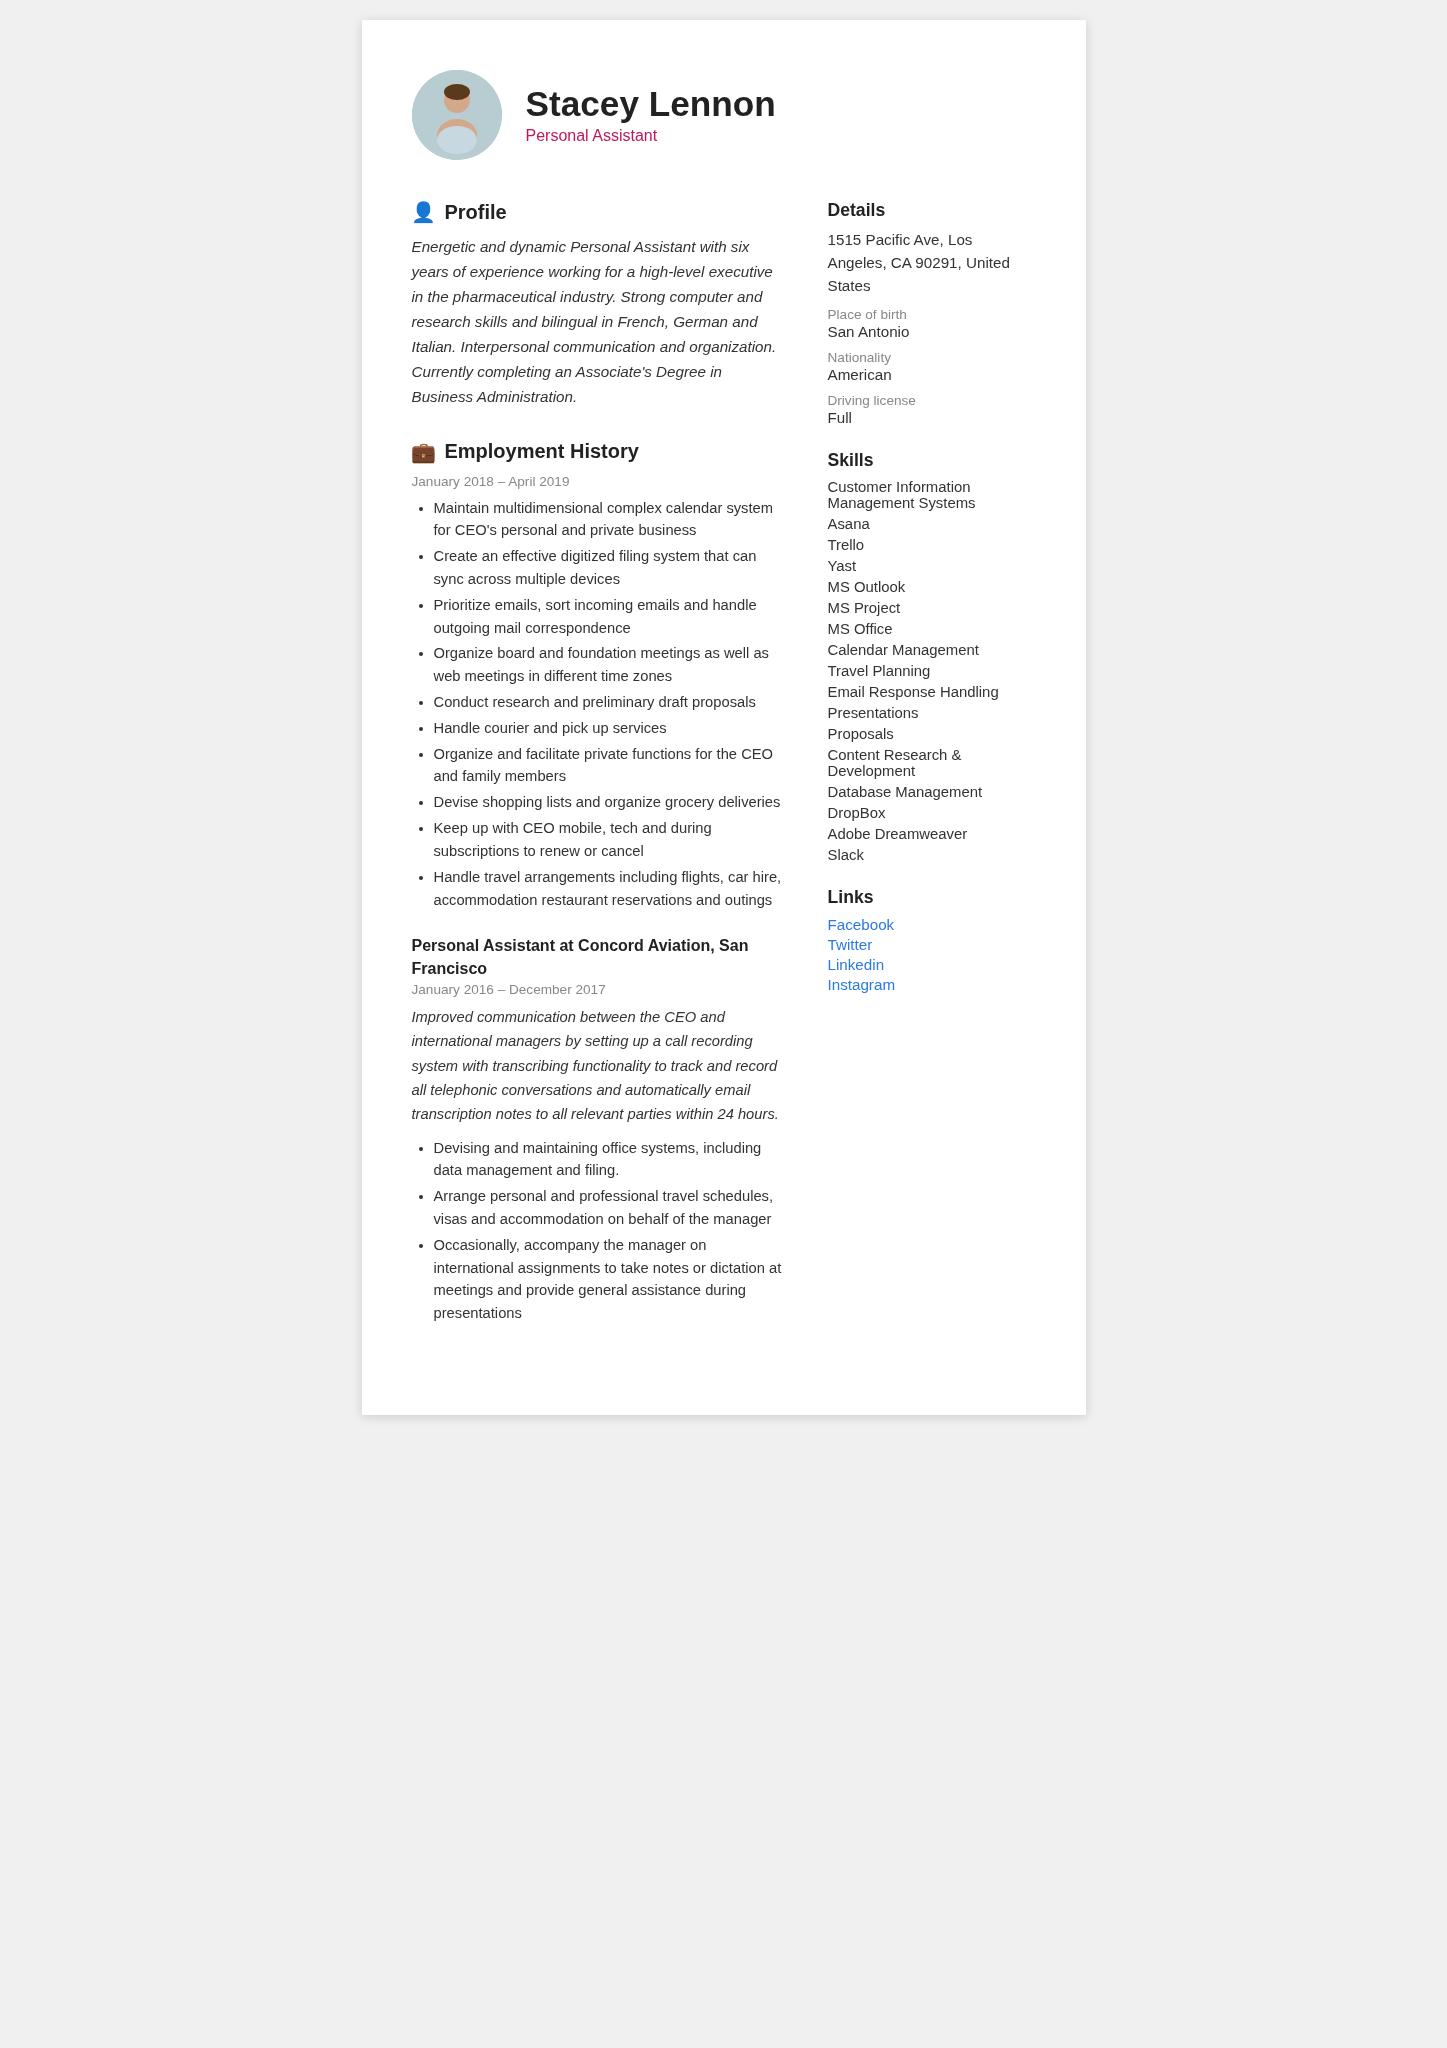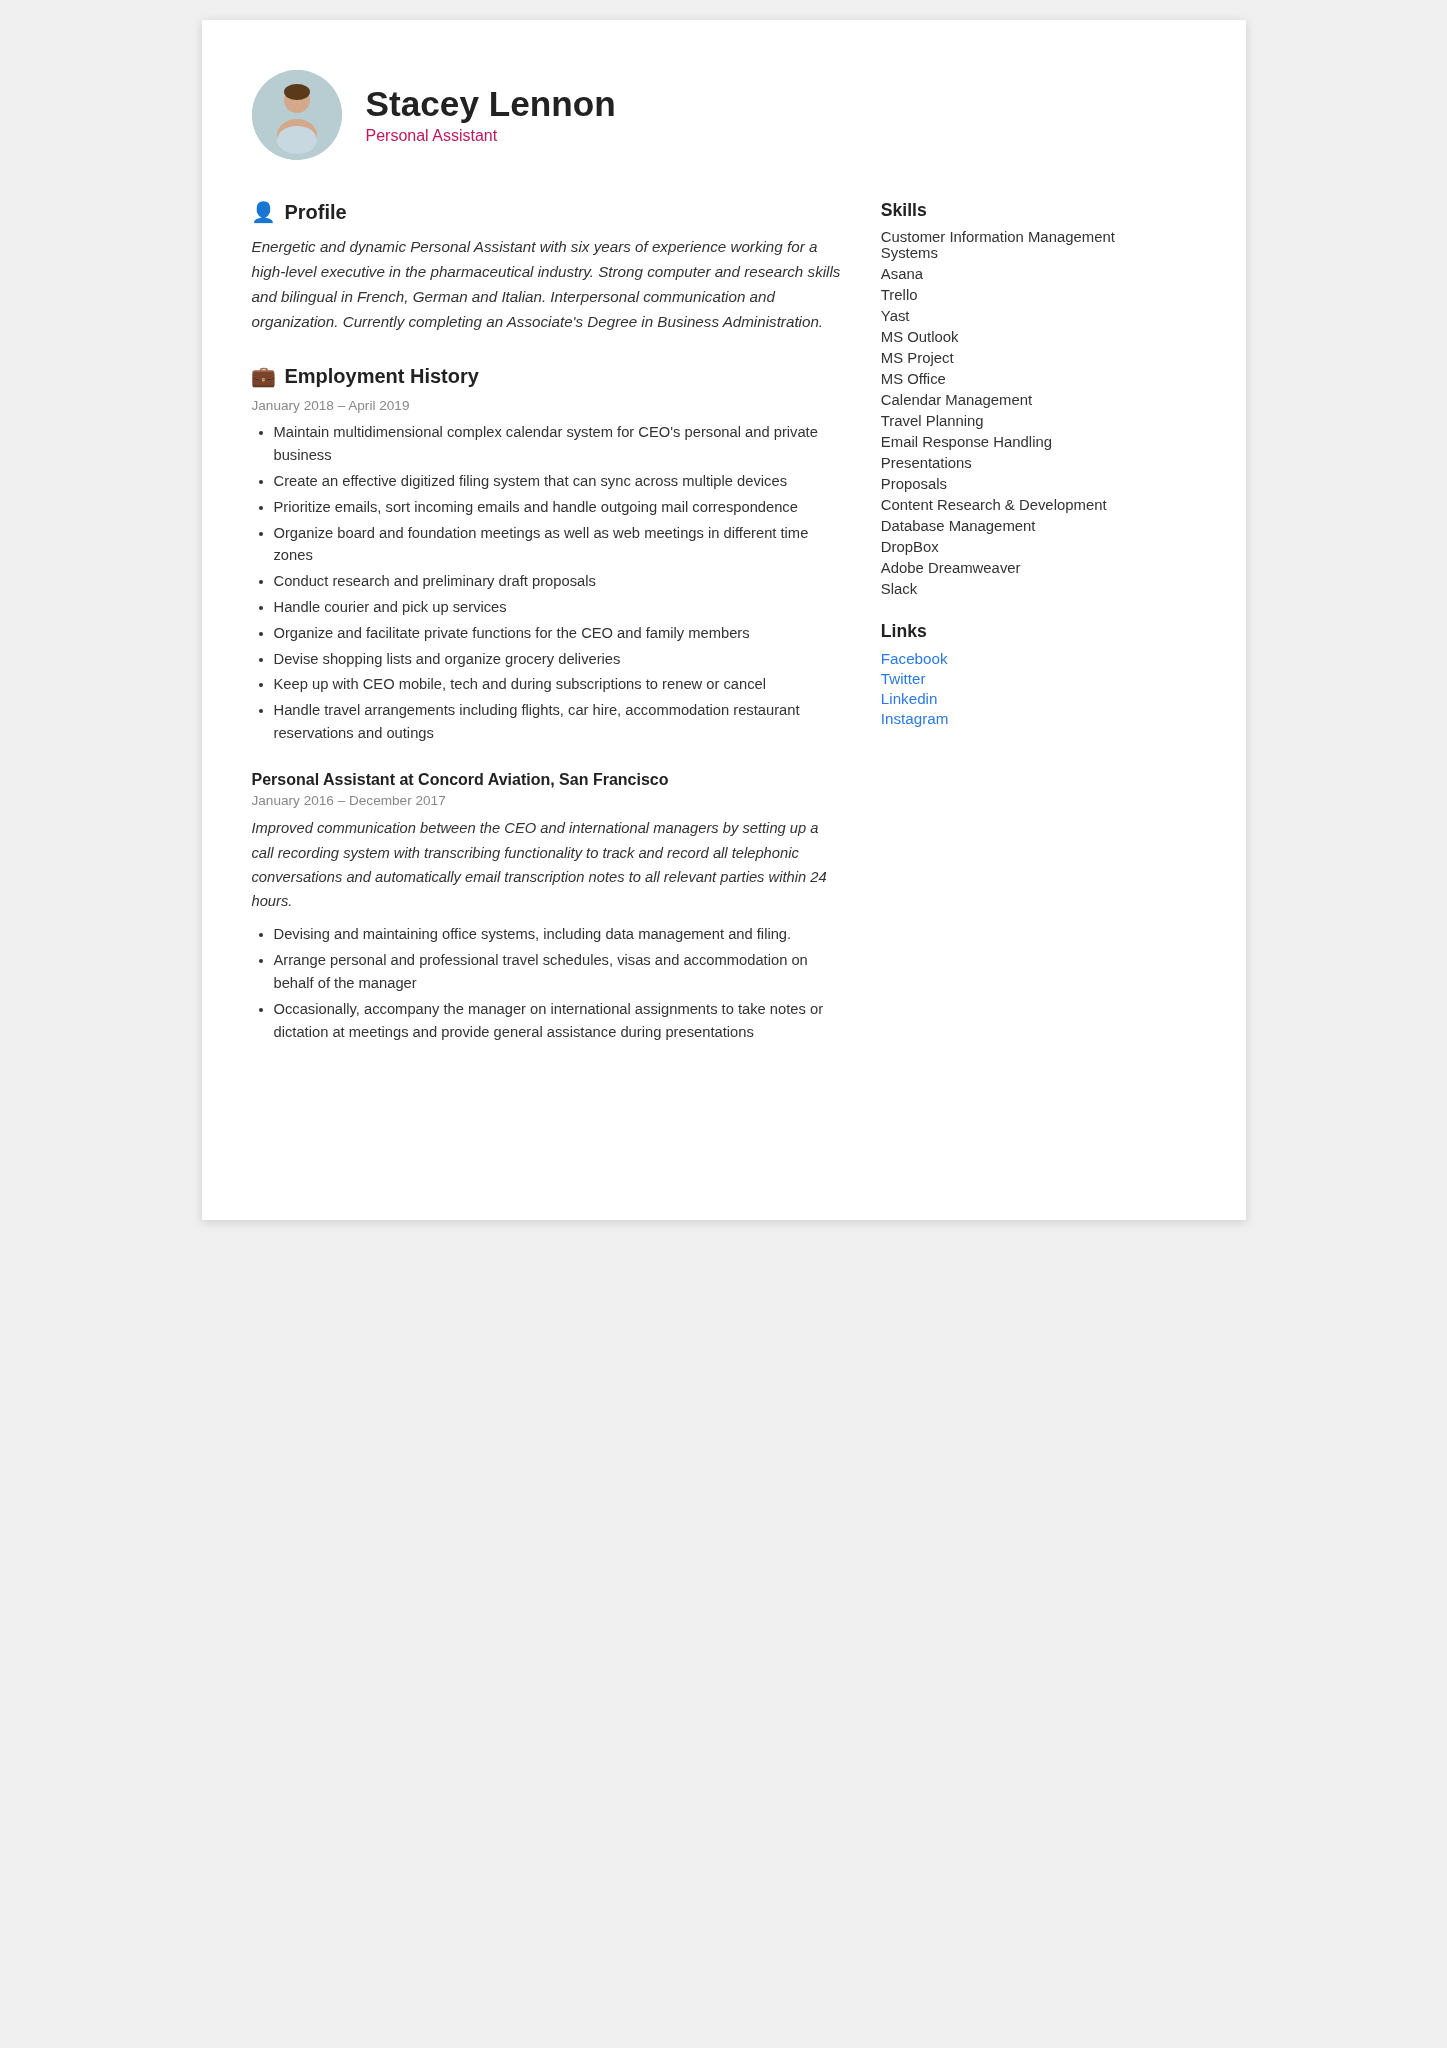--- a/index.html
+++ b/index.html
@@ -5,21 +5,21 @@
     * { margin: 0; padding: 0; box-sizing: border-box; }
     body {
       font-family: 'Segoe UI', Arial, sans-serif;
       background: #f0f0f0;
       display: flex;
       justify-content: center;
       padding: 20px;
     }
     .resume-container {
       background: #fff;
-      width: 1044px;
+      width: 724px;
       min-height: 1200px;
       padding: 50px 70px 60px 50px;
       box-shadow: 0 2px 10px rgba(0,0,0,0.15);
     }
     .header-section {
       display: flex;
       align-items: center;
       margin-bottom: 40px;
     }
     .avatar {
@@ -222,20 +222,30 @@
             <li>Arrange personal and professional travel schedules, visas and accommodation on behalf of the manager</li>
             <li>Occasionally, accompany the manager on international assignments to take notes or dictation at meetings and provide general assistance during presentations</li>
           </ul>
         </div>
 
       </div>
     </div>
 
     <div class="right-column">
 
+      <div class="right-section">
+        <div class="right-section-title">Details</div>
+        <div class="detail-address">1515 Pacific Ave, Los Angeles, CA 90291, United States</div>
+        <div class="detail-label">Place of birth</div>
+        <div class="detail-value">San Antonio</div>
+        <div class="detail-label">Nationality</div>
+        <div class="detail-value">American</div>
+        <div class="detail-label">Driving license</div>
+        <div class="detail-value">Full</div>
+      </div>
 
       <div class="right-section">
         <div class="right-section-title">Skills</div>
         <div class="skill-item">Customer Information Management Systems</div>
         <div class="skill-item">Asana</div>
         <div class="skill-item">Trello</div>
         <div class="skill-item">Yast</div>
         <div class="skill-item">MS Outlook</div>
         <div class="skill-item">MS Project</div>
         <div class="skill-item">MS Office</div>

